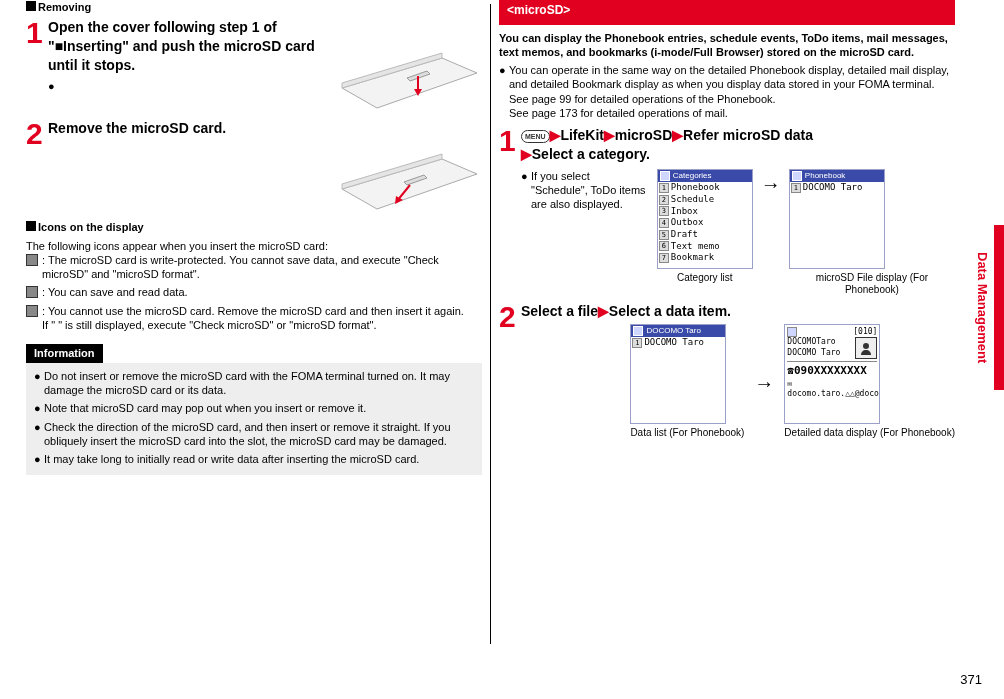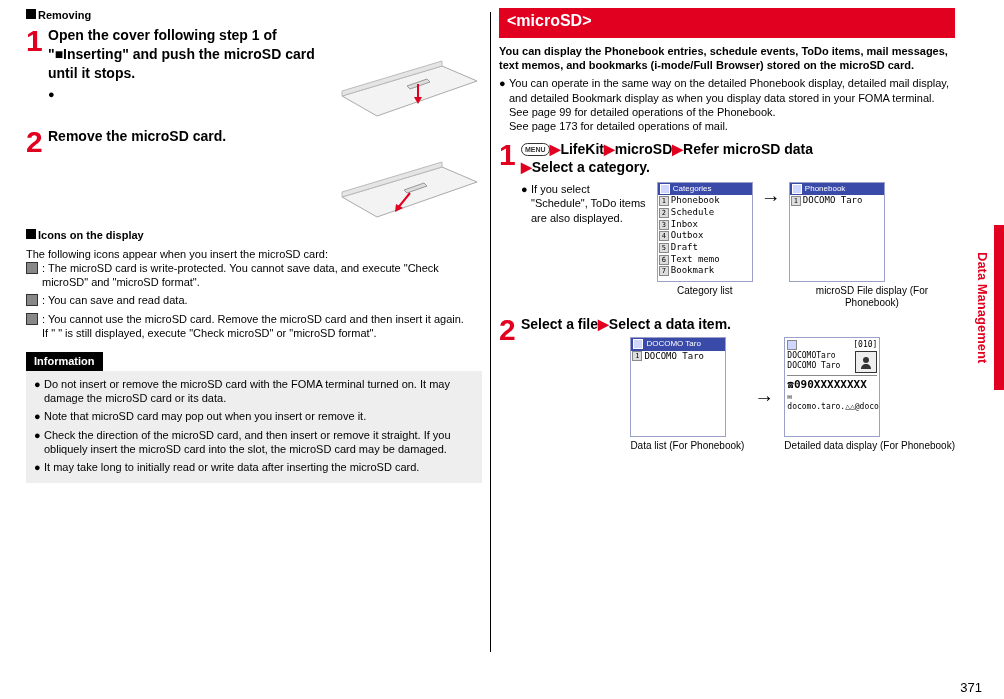--- a/index.html
+++ b/index.html
@@ -7,21 +7,21 @@
       width: 1004px;
       height: 699px;
       font-family: Arial, Helvetica, sans-serif;
       font-size: 11px;
       line-height: 1.3;
       position: relative;
       background: white;
     }
     .page {
       display: flex;
-      padding: 8px 18px 0 18px;
+      padding: 0 18px 0 18px;
       height: 100%;
     }
     .col {
       width: 472px;
       padding: 0 8px;
       position: relative;
     }
     .col-left { }
     .col-right { }
     .vsep {
@@ -96,21 +96,21 @@
       padding: 6px 8px;
       margin-top: 0;
     }
     .red-band {
       background: #e20020;
       color: #fff;
       padding: 3px 8px 6px 8px;
       margin-bottom: 6px;
     }
     .red-band-tag {
-      font-size: 16px;
+      font-size: 12px;
       font-weight: bold;
     }
     .red-band-title {
       font-size: 18px;
       font-weight: bold;
       line-height: 1.2;
     }
     .bold-para {
       font-weight: bold;
       font-size: 11px;
@@ -196,21 +196,21 @@
       font-weight: bold;
       font-size: 13px;
       padding: 8px 0;
       border-right: 10px solid #e20020;
       padding-right: 4px;
       height: 165px;
       text-align: center;
     }
     .page-num {
       position: absolute;
-      bottom: 2px;
+      bottom: 10px;
       right: 22px;
       font-size: 13px;
     }
     .mt4 { margin-top: 4px; }
     .mt6 { margin-top: 6px; }
   </style>
 </head>
 <body>
 
 <div class="page">

